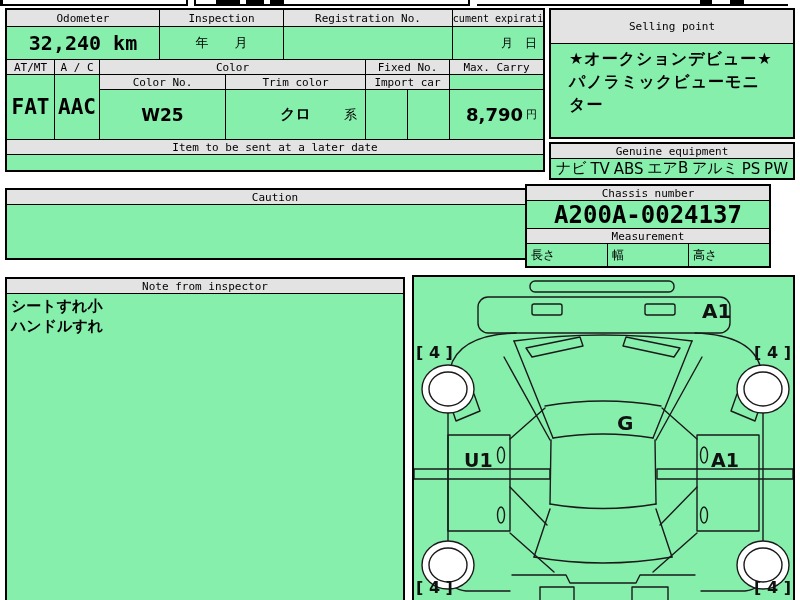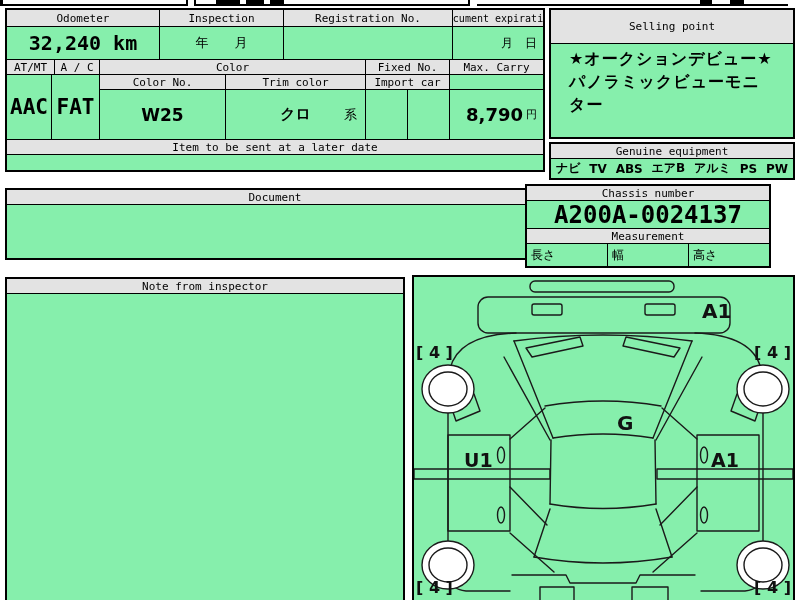--- a/index.html
+++ b/index.html
@@ -16,21 +16,21 @@
   .hdr{background:#e3e3e3;font-family:"DejaVu Sans Mono","Liberation Mono",monospace;font-size:11px;}
   .hdr-s{font-size:10px;}
   .mono{font-family:"DejaVu Sans Mono","Liberation Mono",monospace;}
   .big{font-weight:bold;font-size:20px;}
   .val-jp{font-weight:bold;font-size:17px;}
   .right{justify-content:flex-end;padding-right:6px;}
   .unit{font-size:11px;margin-left:3px;font-weight:normal;}
   .fatcell{font-weight:bold;font-size:21px;font-family:"DejaVu Sans Mono","Liberation Mono",monospace;}
   .note-line{font-weight:bold;font-size:15px;line-height:20px;}
   .sp-line{font-weight:bold;font-size:16px;line-height:23px;letter-spacing:1px;}
-  .eq-item{font-weight:bold;font-size:12px;}
+  .eq-item{font-weight:normal;font-size:15px;}
   .strip{position:absolute;background:#000;}
   svg text{font-family:"DejaVu Sans","Liberation Sans",sans-serif;}
 </style>
 </head>
 <body>
 
 <div style="position:absolute;left:0;top:0;width:800px;height:7px;">
   <div class="strip" style="left:0;top:0;width:3px;height:6px;"></div>
   <div class="strip" style="left:2px;top:4px;width:184px;height:2px;"></div>
   <div class="strip" style="left:186px;top:0;width:2px;height:6px;"></div>
@@ -59,22 +59,22 @@
     <div class="cell last right" style="flex:1;font-size:12px;">月　日</div>
   </div>
   <div class="row bb" style="height:15px;">
     <div class="cell hdr" style="flex:0 0 48px;">AT/MT</div>
     <div class="cell hdr" style="flex:0 0 45px;">A / C</div>
     <div class="cell hdr" style="flex:0 0 266px;">Color</div>
     <div class="cell hdr" style="flex:0 0 84px;">Fixed No.</div>
     <div class="cell hdr last" style="flex:1;">Max. Carry</div>
   </div>
   <div class="row bb" style="height:65px;">
+    <div class="cell fatcell" style="flex:0 0 48px;">FAT</div>
     <div class="cell fatcell" style="flex:0 0 45px;">AAC</div>
-    <div class="cell fatcell" style="flex:0 0 48px;">FAT</div>
     <div style="flex:1;display:flex;flex-direction:column;">
       <div class="row bb" style="height:15px;">
         <div class="cell hdr" style="flex:0 0 126px;">Color No.</div>
         <div class="cell hdr" style="flex:0 0 140px;">Trim color</div>
         <div class="cell hdr" style="flex:0 0 84px;">Import car</div>
         <div class="cell hdr last" style="flex:1;margin-top:28px;">Paid Recycle</div>
       </div>
       <div class="row" style="flex:1;">
         <div class="cell val-jp" style="flex:0 0 126px;">W25</div>
         <div class="cell" style="flex:0 0 140px;position:relative;">
@@ -93,30 +93,32 @@
   <div class="row bb" style="height:15px;">
     <div class="cell hdr last" style="flex:1;">Item to be sent at a later date</div>
   </div>
   <div class="row" style="flex:1;">
     <div class="cell last" style="flex:1;"></div>
   </div>
 </div>
 
 <div class="box" style="left:5px;top:188px;width:540px;height:72px;">
   <div class="row bb" style="height:15px;">
-    <div class="cell hdr last" style="flex:1;">Document</div>
+    <div class="cell hdr last" style="flex:1;">Caution</div>
   </div>
   <div class="row" style="flex:1;"></div>
 </div>
 
 <div class="box" style="left:5px;top:277px;width:400px;height:330px;">
   <div class="row bb" style="height:15px;text-align:right;">
     <div class="cell hdr last" style="flex:1;">Note from inspector</div>
   </div>
   <div style="flex:1;padding:2px 4px;">
+    <div class="note-line">シートすれ小</div>
+    <div class="note-line">ハンドルすれ</div>
   </div>
 </div>
 
 <div class="box" style="left:549px;top:8px;width:246px;height:131px;">
   <div class="row bb" style="height:34px;">
     <div class="cell hdr last" style="flex:1;">Selling point</div>
   </div>
   <div style="flex:1;padding:3px 18px;">
     <div class="sp-line">★オークションデビュー★</div>
     <div class="sp-line">パノラミックビューモニター</div>

